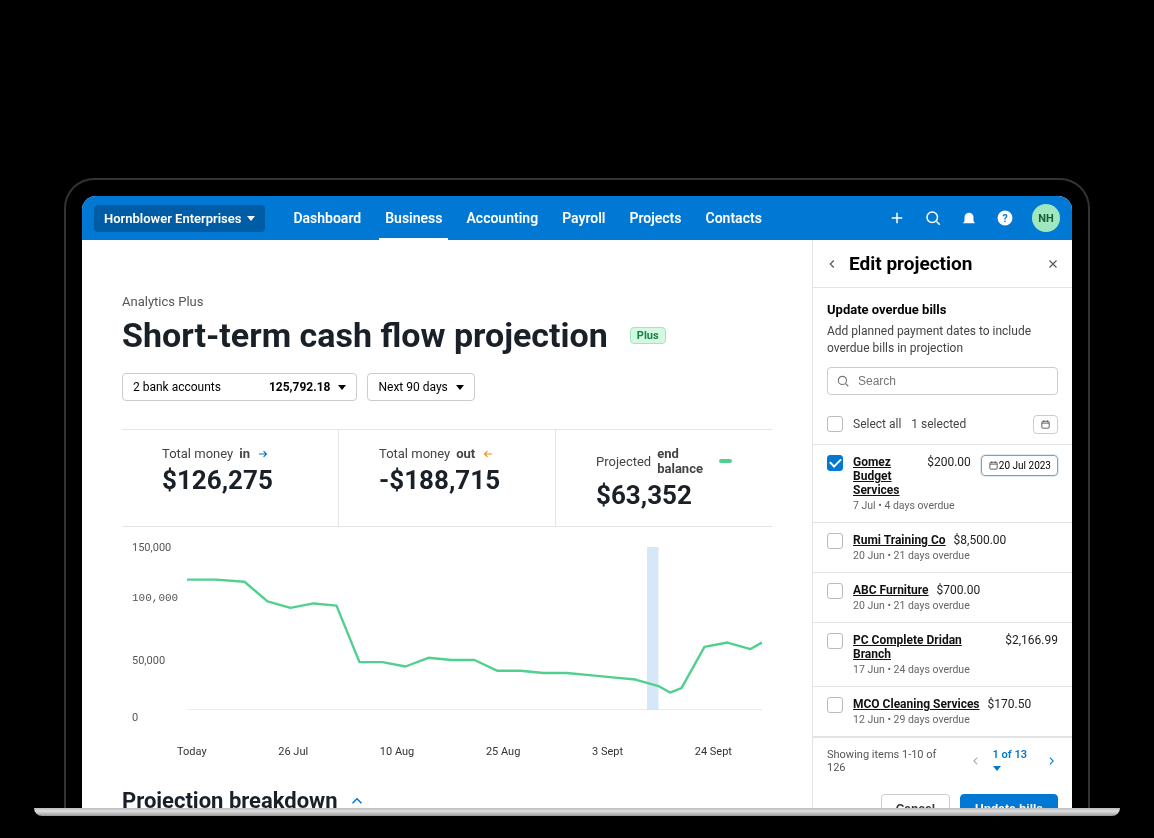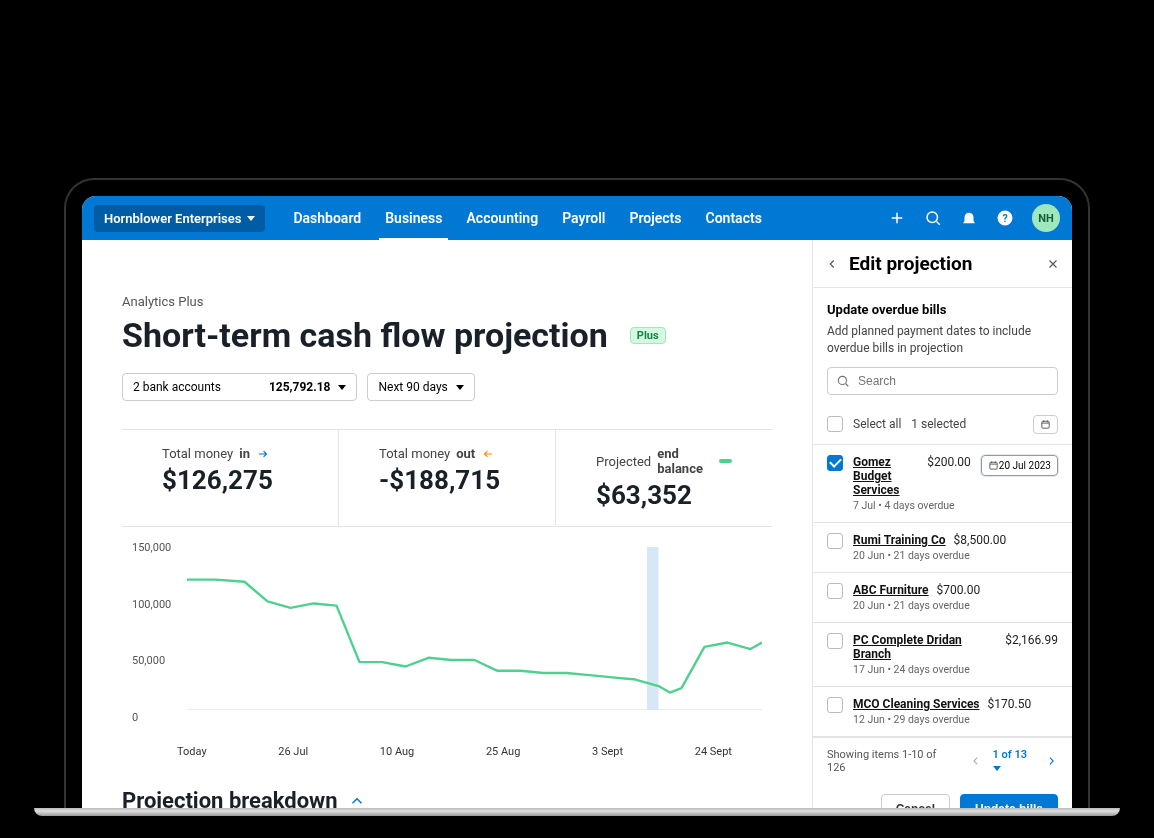--- a/index.html
+++ b/index.html
@@ -285,21 +285,21 @@
               <b>end balance</b>
               <span class="dot" style="background:#4fd08f"></span>
             </div>
             <div class="metric-value">$63,352</div>
           </div>
         </div>
 
         <div class="chart-area">
           <div id="y-axis">
               <span class="y-label" style="top: 0px;">150,000</span>
-              <span class="y-label" style="top: 57px;">100,000</span>
+              <span class="y-label" style="top: 51px; font-family: Liberation Mono, monospace;">100,000</span>
               <span class="y-label" style="top: 113.333px;">50,000</span>
               <span class="y-label" style="top: 170px;">0</span>
             </div>
           <svg class="chart-svg" viewBox="0 0 600 170" preserveAspectRatio="none">
             <rect x="480" y="0" width="12" height="170" fill="#d6e8f7"></rect>
             <line x1="0" y1="170" x2="600" y2="170" stroke="#ddd"></line>
             <polyline id="chart-line" fill="none" stroke="#4fd08f" stroke-width="2.5" stroke-linejoin="round" points="0.0,34.0 30.0,34.0 60.0,36.3 84.0,56.7 108.0,63.5 132.0,58.9 156.0,61.2 180.0,120.1 204.0,120.1 228.0,124.7 252.0,115.6 276.0,117.9 300.0,117.9 324.0,129.2 348.0,129.2 372.0,131.5 396.0,131.5 420.0,133.7 444.0,136.0 468.0,138.3 492.0,145.1 504.0,151.9 516.0,147.3 540.0,104.3 564.0,99.7 588.0,106.5 600.0,99.7"></polyline>
           </svg>
         </div>
         <div class="x-labels" id="x-axis">

